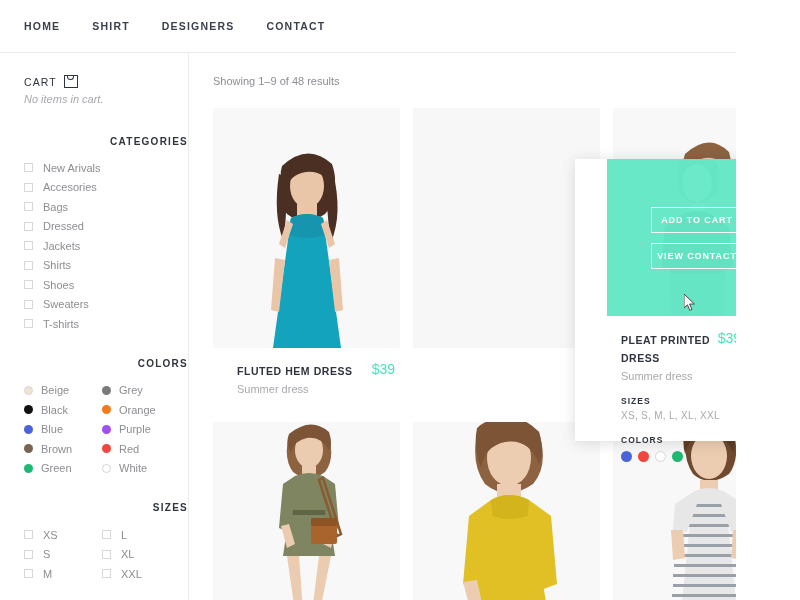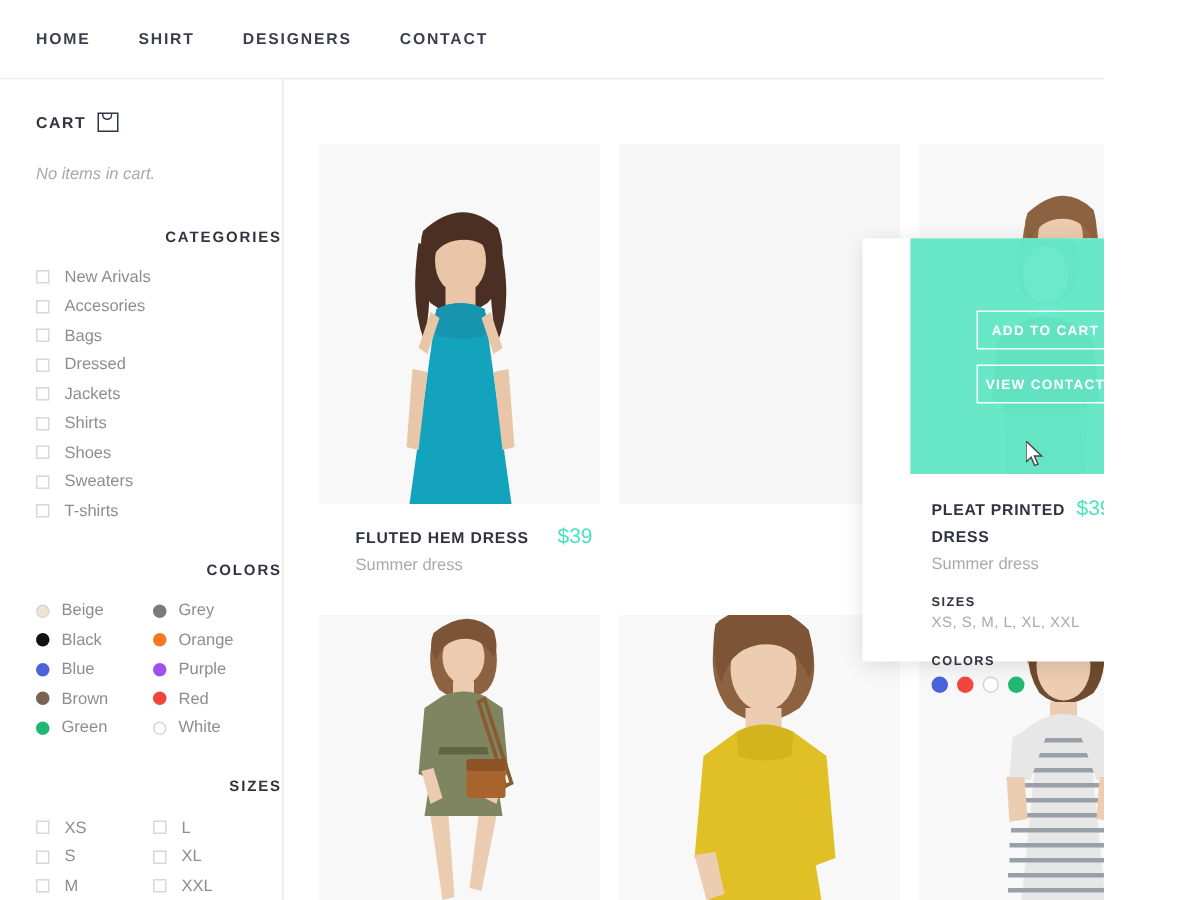--- a/index.html
+++ b/index.html
@@ -37,33 +37,33 @@
   .sidebar {
     width: 189px;
     min-width: 189px;
     border-right: 1px solid #ebebeb;
     padding: 22px 0 0 24px;
     background: #fff;
     position: relative;
   }
   .cart-row { display:flex; align-items:center; gap:7px; }
   .cart-title {
-    font-size: 10.5px; font-weight: bold; letter-spacing: 1.1px; color:#2f3440;text-align:right;
+    font-size: 10.5px; font-weight: normal; letter-spacing: 1.1px; color:#2f3440;text-align:right;
   }
   .cart-icon { width: 14px; height: 13px; position: relative; display:block; }
   .cart-icon .box {
     position:absolute; inset:0; border:1.5px solid #2f3440;
   }
   .cart-icon .hook {
     position:absolute; left:3px; top:1px; width:7px; height:4px;
     border:1.5px solid #2f3440; border-top:none;
     border-radius: 0 0 4px 4px;
   }
   .cart-empty {
-    margin-top: 22px;
+    margin-top: 5px;
     font-size: 11px;
     font-style: italic;
     color: #a8a8ad;
   }
 
   .sec-title {
     font-size: 10px; font-weight: bold; letter-spacing: 1.25px;
     color:#2f3440; text-transform: uppercase; text-align: right;
   }
   .cats { margin-top: 31px; }
@@ -308,20 +308,21 @@
                 <span class="chk"></span>
                 <span class="chk-label">XXL</span>
               </div>
             </div>
         </div>
       </div>
 
     </aside>
 
     <section class="main">
+      <div class="results">Showing 1–9 of 48 results</div>
 
       <div class="grid">
 
         <div class="col-prod">
           <div class="pimg">
             <svg width="187" height="240" viewBox="0 0 187 240">
               <rect width="187" height="240" fill="#f8f8f8"></rect>
               <path d="M70 62 q24 -26 48 0 q8 30 -6 44 q-20 14 -38 0 q-12 -16 -4 -44z" fill="#4a2f22"></path>
               <ellipse cx="94" cy="78" rx="17" ry="22" fill="#e9c6a8"></ellipse>
               <path d="M69 58 q26 -24 50 -2 q6 18 0 24 q-8 -18 -26 -16 q-16 2 -20 18 q-8 -12 -4 -24z" fill="#4a2f22"></path>

